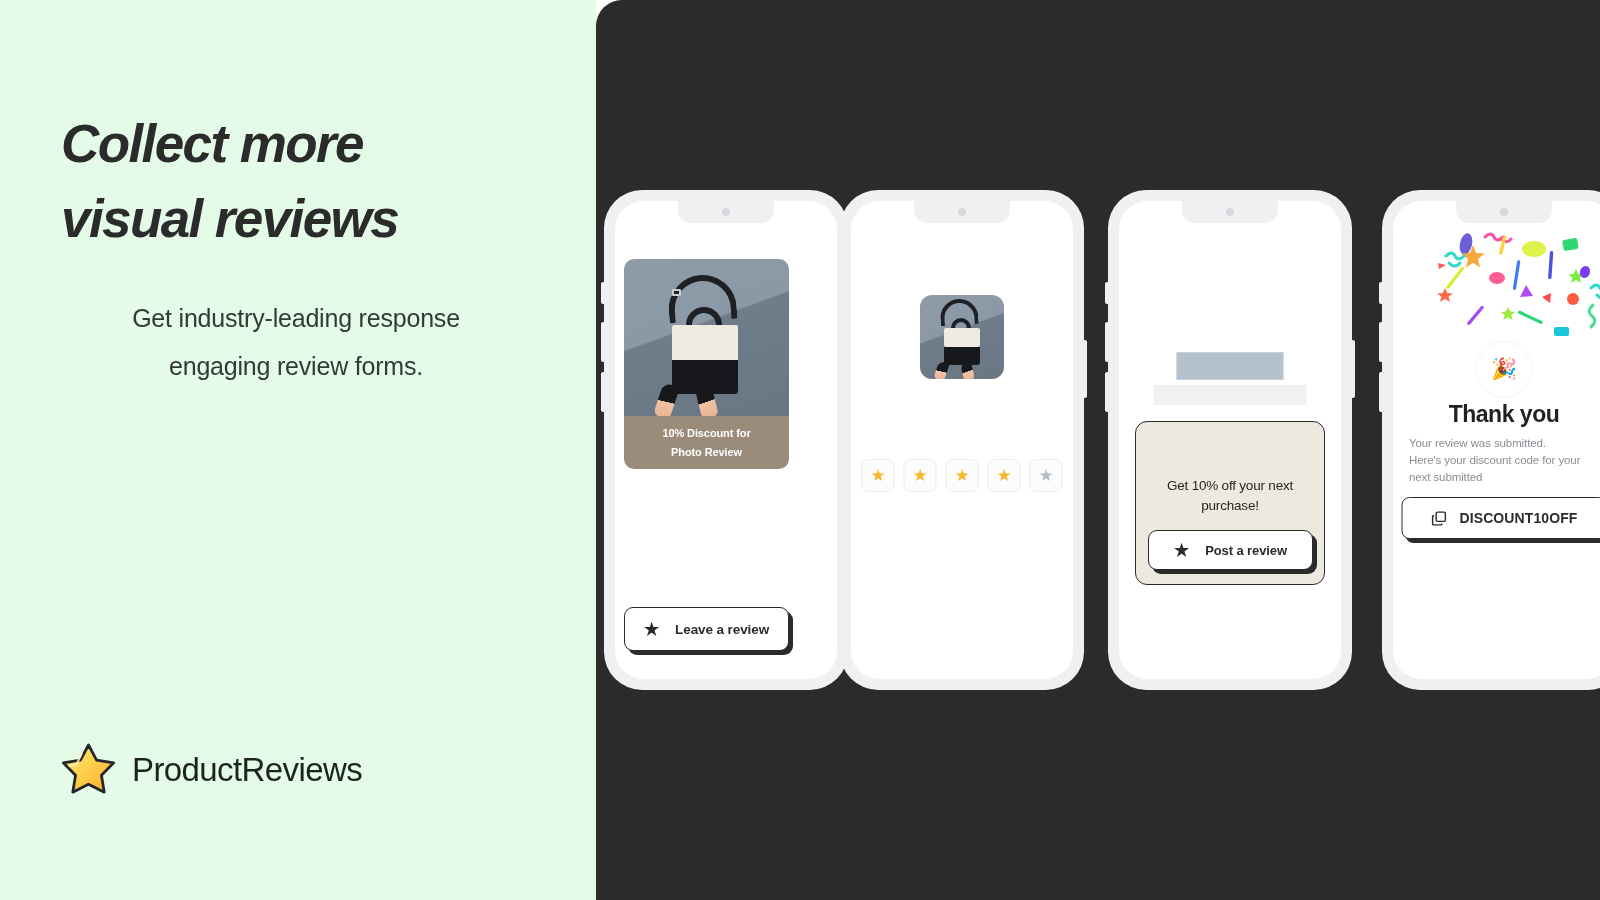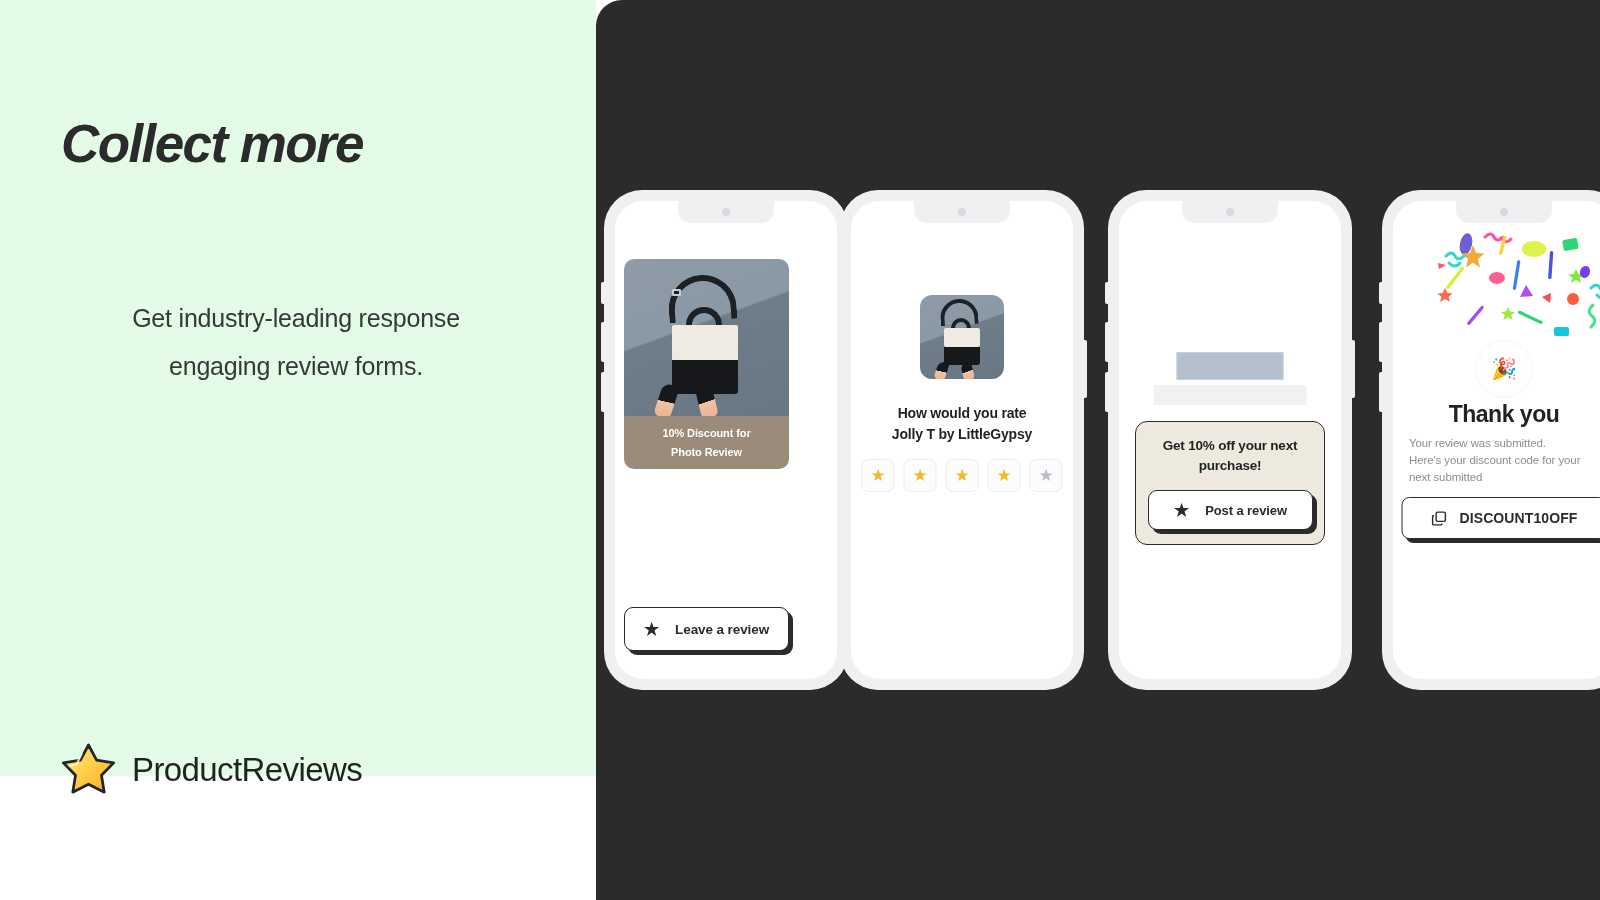--- a/index.html
+++ b/index.html
@@ -7,21 +7,21 @@
     width: 1600px; height: 900px;
     overflow: hidden;
     font-family: "Liberation Sans", sans-serif;
     background: #ffffff;
   }
   .stage { position: relative; width: 1600px; height: 900px; overflow: hidden; }
 
   
   .left-panel {
     position: absolute; left: 0; top: 0;
-    width: 596px; height: 776px;
+    width: 596px; height: 900px;
     background: #E4FBE8;
   }
   .headline {
     position: absolute; left: 61px; top: 106px;
     width: 480px;
     font-size: 53px;
     line-height: 75px;
     font-weight: 800;
     font-style: italic;
     letter-spacing: -1.6px;
@@ -251,23 +251,24 @@
   .offer-card {
     position: absolute; left: 50%; transform: translateX(-50%);
     top: 220px;
     width: 190px;
     background: #EDE9DF;
     border: 1px solid #2B2B2B;
     border-radius: 12px;
     padding: 14px 12px 14px;
   }
   .offer-title {
-    font-size: 13.5px; font-weight: 700; line-height: 20px;
+    font-size: 13.5px; font-weight: 400; line-height: 20px;
     color: #1f2320; text-align: center;
     letter-spacing: -0.2px;
+    margin-top: 40px;
   }
   .offer-title .ln { display: block; }
   #post-review-btn {
     margin: 14px auto 0;
     display: flex;
     width: 165px; height: 40px;
     font-size: 13px;
     letter-spacing: -0.1px;
   }
 
@@ -313,20 +314,21 @@
 </style>
 </head>
 <body>
 
 <div class="stage">
 
   <div class="left-panel">
 
     <h1 class="headline">
       <span class="ln">Collect more</span>
+      <span class="ln">visual reviews</span>
     </h1>
 
     <p class="subcopy">
       <span class="ln">Get industry-leading response</span>
       <span class="ln">engaging review forms.</span>
     </p>
 
     <div class="logo-row">
       <svg class="logo-star" viewBox="0 0 64 64">
         <defs>
@@ -394,24 +396,20 @@
           <div class="photo">
             <span class="strap"></span>
             <span class="handle"></span>
             <span class="bag-top"></span>
             <span class="bag-bot"></span>
             <span class="heel l"></span>
             <span class="heel r"></span>
           </div>
         </div>
 
-        <div class="p2-question">
-          <span class="ln">How would you rate</span>
-          <span class="ln">Jolly T by LittleGypsy</span>
-        </div>
 
         <div class="star-row">
           <div class="star-box on">
               <span>★</span>
             </div>
           <div class="star-box on">
               <span>★</span>
             </div>
           <div class="star-box on">
               <span>★</span>

